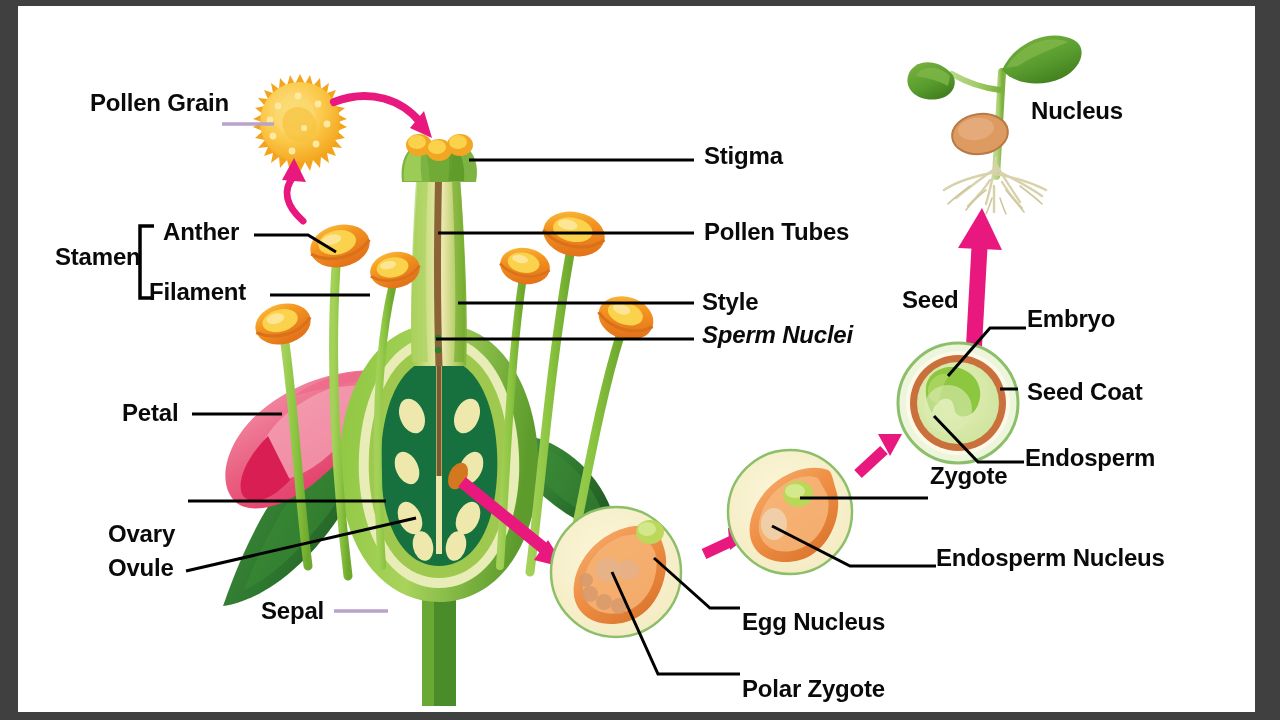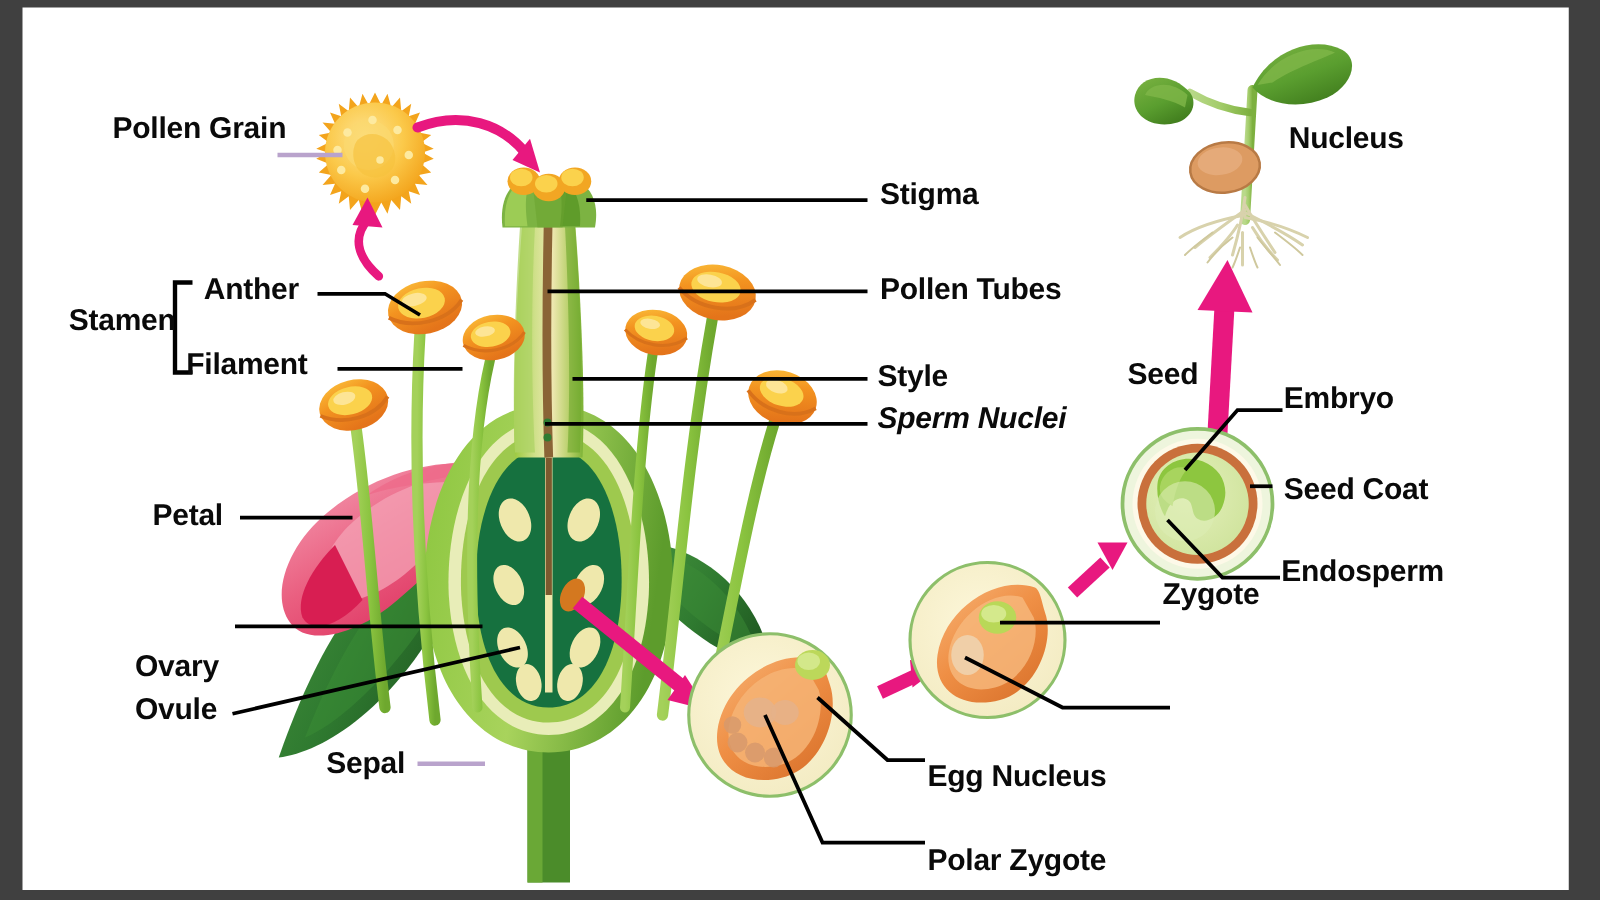--- a/index.html
+++ b/index.html
@@ -404,19 +404,20 @@
     <div class="lbl s24" style="left:884px; top:282px;">Seed</div>
 
     <div class="lbl s24" style="left:1009px; top:301px;">Embryo</div>
 
     <div class="lbl s24" style="left:1009px; top:374px;">Seed Coat</div>
 
     <div class="lbl s24" style="left:1007px; top:440px;">Endosperm</div>
 
     <div class="lbl s24" style="left:912px; top:458px;text-align:center;">Zygote</div>
 
+    <div class="lbl s24" style="left:918px; top:540px;">Endosperm Nucleus</div>
 
     <div class="lbl s24" style="left:724px; top:604px;">Egg Nucleus</div>
 
     <div class="lbl s24" style="left:724px; top:671px;">Polar Zygote</div>
 
   </div>
 </div>
 
 </body></html>

